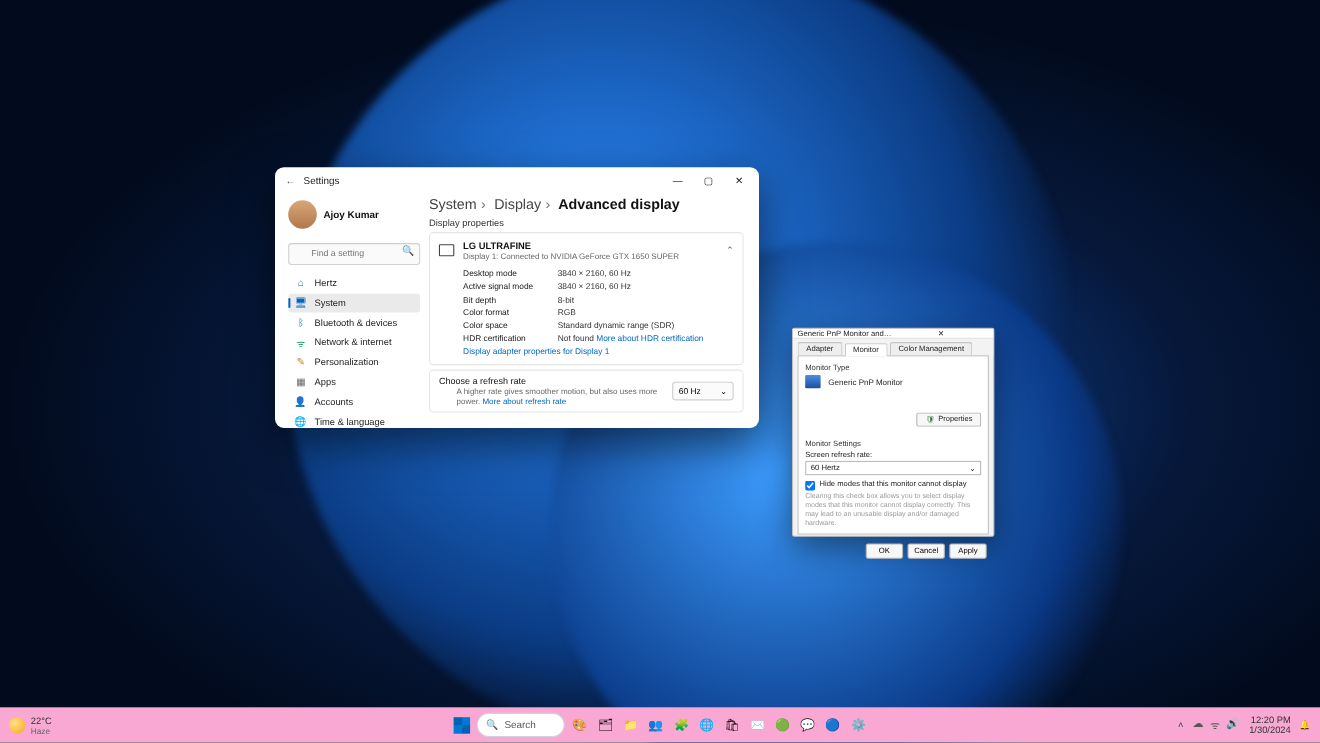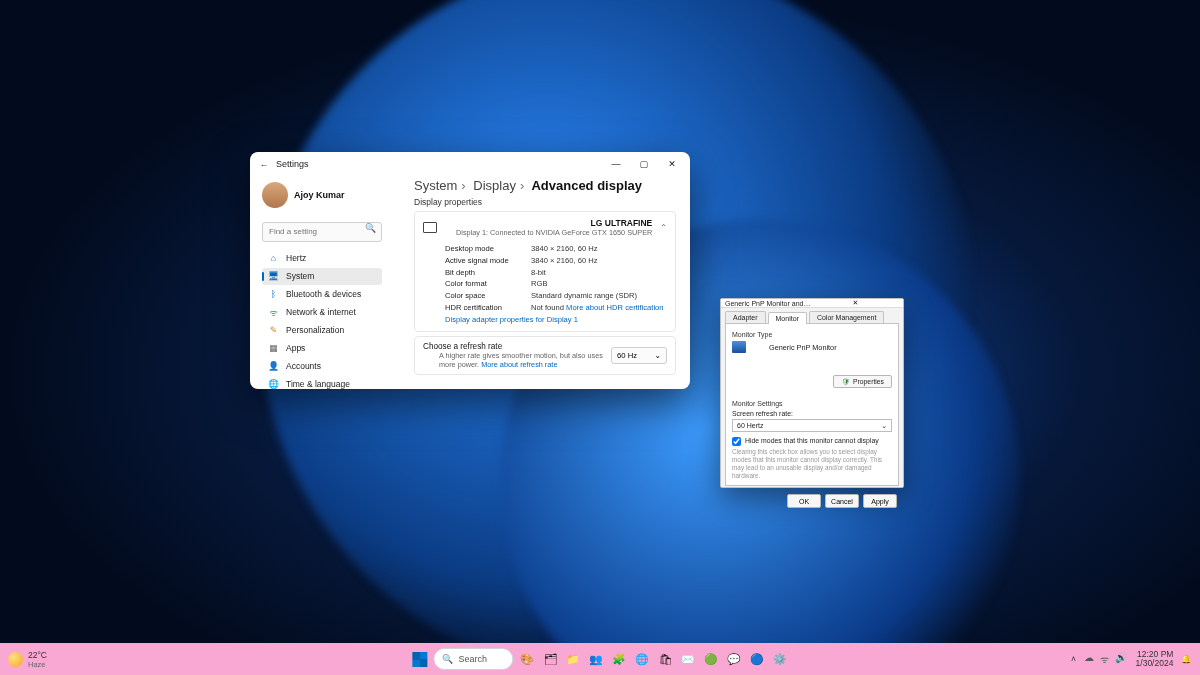--- a/index.html
+++ b/index.html
@@ -10,43 +10,43 @@
   .b2{width:520px;height:520px;left:500px;top:220px;background:radial-gradient(circle at 40% 40%,#3d9dff 0%,#0a3a88 60%,transparent 75%);} 
 
   
   .settings{position:absolute;left:250px;top:152px;width:440px;height:237px;background:#fff;border-radius:8px;
             box-shadow:0 14px 40px rgba(0,0,0,.55);display:flex;flex-direction:column;overflow:hidden;}
   .s-titlebar{height:24px;display:flex;align-items:center;padding:0 4px;font-size:9px;color:#222;}
   .s-back{width:20px;text-align:center;color:#444;cursor:default;}
   .s-title{padding-left:2px;}
   .s-winbtns{margin-left:auto;display:flex;}
   .s-winbtns span{width:28px;height:20px;display:flex;align-items:center;justify-content:center;font-size:9px;}
-  .s-body{flex:1;display:flex;min-height:0;gap:24px;}
+  .s-body{flex:1;display:flex;min-height:0;}
   .s-side{width:138px;padding:6px 6px 0 12px;display:flex;flex-direction:column;}
   .s-user{display:flex;align-items:center;gap:6px;margin-bottom:12px;}
   .avatar{width:26px;height:26px;border-radius:50%;background:linear-gradient(#d9a77a,#b0774c);}
   .s-username{font-size:9px;font-weight:600;color:#111;}
   .s-search{position:relative;}
-  .s-search input{width:100%;height:20px;border:1px solid #d0d0d0;border-radius:3px;padding:0 18px 0 6px;font-size:8px;background:#fafafa;}
+  .s-search input{width:100%;height:20px;border:1px solid #d0d0d0;border-radius:3px;padding:0 18px 0 20px;font-size:8px;background:#fafafa;}
   .s-search .mag{position:absolute;right:5px;top:3px;font-size:9px;color:#666;}
   .nav{margin-top:8px;display:flex;flex-direction:column;gap:1px;overflow:hidden;}
   .nav-item{display:flex;align-items:center;gap:7px;padding:3px 6px;border-radius:3px;font-size:8.5px;color:#222;}
   .nav-item.active{background:#eaeaea;position:relative;}
   .nav-item.active::before{content:"";position:absolute;left:0;top:4px;bottom:4px;width:2px;background:#0067c0;border-radius:2px;}
   .nav-ico{width:11px;height:11px;display:inline-flex;align-items:center;justify-content:center;font-size:9px;}
   .ico-home{color:#0067c0;} .ico-sys{color:#0067c0;} .ico-bt{color:#0067c0;} .ico-net{color:#1aa15a;}
   .ico-pers{color:#d08327;} .ico-apps{color:#666;} .ico-acct{color:#4a8bd0;} .ico-time{color:#24a58a;}
 
   .s-main{flex:1;padding:2px 14px 8px 2px;overflow:hidden;min-width:0;}
   .crumb{font-size:13px;font-weight:600;color:#111;margin-bottom:4px;}
   .crumb a{color:#444;font-weight:500;text-decoration:none;}
   .crumb .sep{color:#777;padding:0 4px;font-weight:400;}
   .sec-title{font-size:8.5px;color:#333;margin-bottom:4px;}
   .card{border:1px solid #e6e6e6;border-radius:4px;padding:6px 8px;margin-bottom:4px;}
-  .disp-head{display:flex;align-items:center;gap:8px;text-align:right;}
+  .disp-head{display:flex;align-items:center;gap:8px;}
   .disp-ico{width:14px;height:11px;border:1px solid #444;border-radius:1px;}
   .disp-txt{flex:1;}
   .disp-name{font-size:8.5px;font-weight:600;color:#111;}
   .disp-sub{font-size:7.3px;color:#666;}
   .disp-chev{font-size:8px;color:#555;}
   .info{margin-top:6px;padding-left:22px;}
   .row{display:flex;font-size:7.6px;color:#222;line-height:1.55;}
   .row .k{width:86px;color:#222;}
   .row .v{flex:1;color:#333;}
   .link{color:#0067c0;}
@@ -60,21 +60,21 @@
   .props{position:absolute;left:720px;top:298px;width:184px;height:190px;background:#f3f3f3;border:1px solid #bfbfbf;border-radius:2px;
          box-shadow:0 10px 30px rgba(0,0,0,.45);font-size:7.3px;color:#222;display:flex;flex-direction:column;}
   .p-title{height:14px;display:flex;align-items:center;padding:0 4px;background:#fff;border-bottom:1px solid #dcdcdc;}
   .p-title span{flex:1;overflow:hidden;white-space:nowrap;text-overflow:ellipsis;font-size:7px;}
   .p-title .x{width:14px;text-align:center;}
   .tabs{display:flex;gap:0;padding:3px 4px 0 4px;background:#f3f3f3;font-size:7px;}
   .tab{padding:2px 7px;border:1px solid #c3c3c3;border-bottom:none;background:#eee;border-radius:2px 2px 0 0;margin-right:2px;}
   .tab.active{background:#fff;position:relative;top:1px;}
   .p-body{flex:1;margin:0 4px 4px 4px;background:#fff;border:1px solid #c3c3c3;padding:5px 6px;}
   .grp{font-size:7px;color:#333;margin:2px 0 3px;}
-  .mon-row{display:flex;align-items:center;gap:23px;margin-bottom:22px;}
+  .mon-row{display:flex;align-items:center;gap:7px;margin-bottom:22px;}
   .mon-ico{width:14px;height:12px;background:linear-gradient(#4a90e2,#1b4e9b);border-radius:1px;}
   .p-btn{float:right;height:13px;padding:0 7px;border:1px solid #b5b5b5;background:#f7f7f7;border-radius:2px;font-size:6.8px;display:flex;align-items:center;gap:3px;}
   .p-dd{width:100%;height:13px;border:1px solid #bcbcbc;background:#fff;font-size:7px;padding:0 4px;display:flex;align-items:center;justify-content:space-between;margin:2px 0 5px;}
   .chk{display:flex;gap:4px;font-size:6.9px;color:#222;}
   .chk input{width:9px;height:9px;}
   .hint{font-size:6.4px;color:#9a9a9a;line-height:1.25;margin-top:2px;}
   .p-foot{display:flex;justify-content:flex-end;gap:4px;padding:4px 6px;}
   .p-foot button{height:14px;min-width:34px;font-size:7px;border:1px solid #b5b5b5;background:#f7f7f7;border-radius:2px;}
 
   

